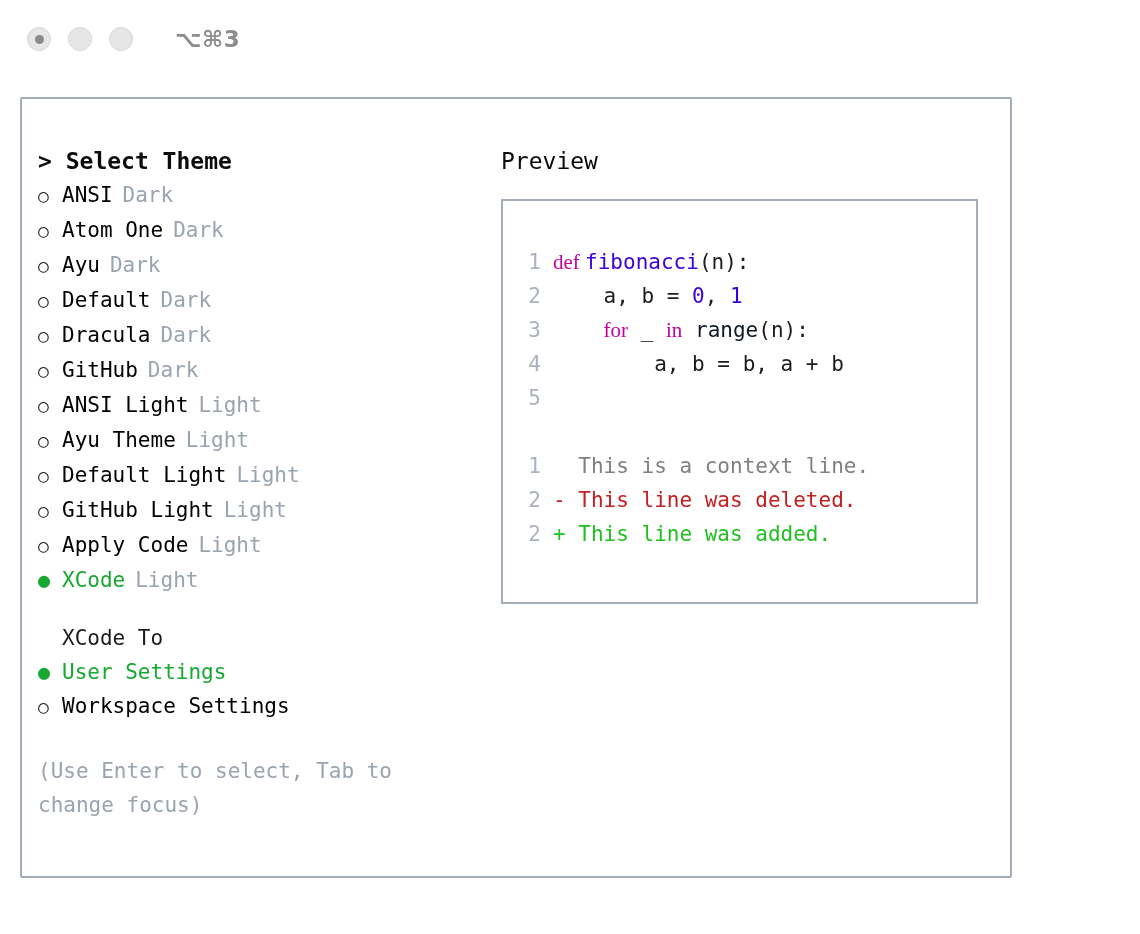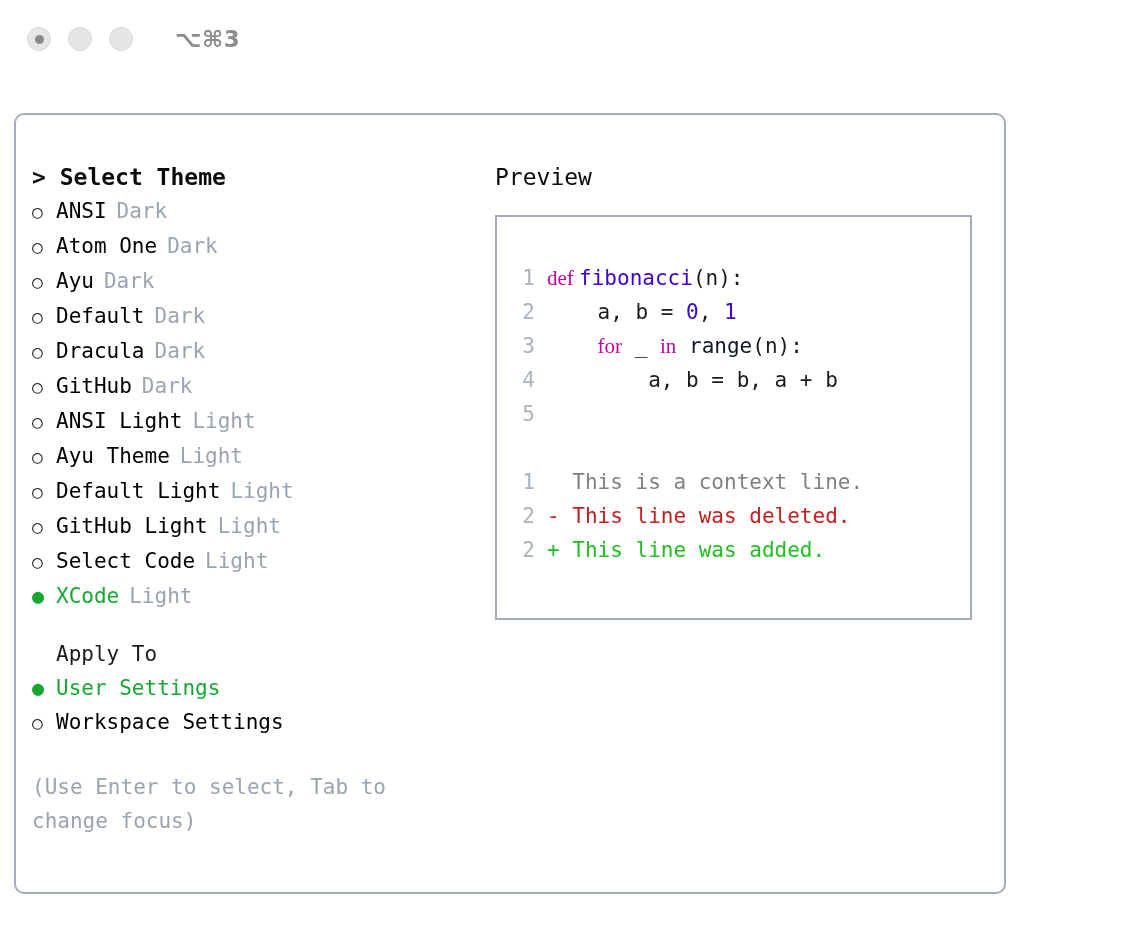--- a/index.html
+++ b/index.html
@@ -44,27 +44,26 @@
     font-family: "DejaVu Sans", "Liberation Sans", sans-serif;
     font-size: 23px;
     font-weight: 700;
     color: #8d8d8d;
     letter-spacing: 0.5px;
   }
 
   
   .panel {
     position: absolute;
-    left: 14px;  top: 97px;
+    left: 20px;  top: 97px;
     width: 992px; height: 781px;
     border: 2px solid #a4acb9;
-    border-radius: 10px;
+    border-radius: 2px;
     box-sizing: border-box;
     background: #ffffff;
-    margin-top: 16px;
   }
 
   .columns {
     position: absolute;
     left: 0; top: 0;
     width: 100%; height: 100%;
   }
 
   
   .left-col {
@@ -191,27 +190,27 @@
           <div class="opt-row"><span class="marker">○</span><span class="opt-label">ANSI</span><span class="opt-tag">Dark</span></div>
           <div class="opt-row"><span class="marker">○</span><span class="opt-label">Atom One</span><span class="opt-tag">Dark</span></div>
           <div class="opt-row"><span class="marker">○</span><span class="opt-label">Ayu</span><span class="opt-tag">Dark</span></div>
           <div class="opt-row"><span class="marker">○</span><span class="opt-label">Default</span><span class="opt-tag">Dark</span></div>
           <div class="opt-row"><span class="marker">○</span><span class="opt-label">Dracula</span><span class="opt-tag">Dark</span></div>
           <div class="opt-row"><span class="marker">○</span><span class="opt-label">GitHub</span><span class="opt-tag">Dark</span></div>
           <div class="opt-row"><span class="marker">○</span><span class="opt-label">ANSI Light</span><span class="opt-tag">Light</span></div>
           <div class="opt-row"><span class="marker">○</span><span class="opt-label">Ayu Theme</span><span class="opt-tag">Light</span></div>
           <div class="opt-row"><span class="marker">○</span><span class="opt-label">Default Light</span><span class="opt-tag">Light</span></div>
           <div class="opt-row"><span class="marker">○</span><span class="opt-label">GitHub Light</span><span class="opt-tag">Light</span></div>
-          <div class="opt-row"><span class="marker">○</span><span class="opt-label">Select Code</span><span class="opt-tag">Light</span></div>
+          <div class="opt-row"><span class="marker">○</span><span class="opt-label">Apply Code</span><span class="opt-tag">Light</span></div>
           <div class="opt-row selected"><span class="marker sel">●</span><span class="opt-label">XCode</span><span class="opt-tag">Light</span></div>
         </div>
 
       <div class="spacer-24"></div>
 
-      <div class="subsection-title">Apply To</div>
+      <div class="subsection-title">XCode To</div>
       <div id="apply-list">
           <div class="opt-row selected"><span class="marker sel">●</span><span class="opt-label">User Settings</span></div>
           <div class="opt-row"><span class="marker">○</span><span class="opt-label">Workspace Settings</span></div>
         </div>
 
       <div class="spacer-30"></div>
 
       <div class="help-text">(Use Enter to select, Tab to change focus)</div>
     </div>
 

